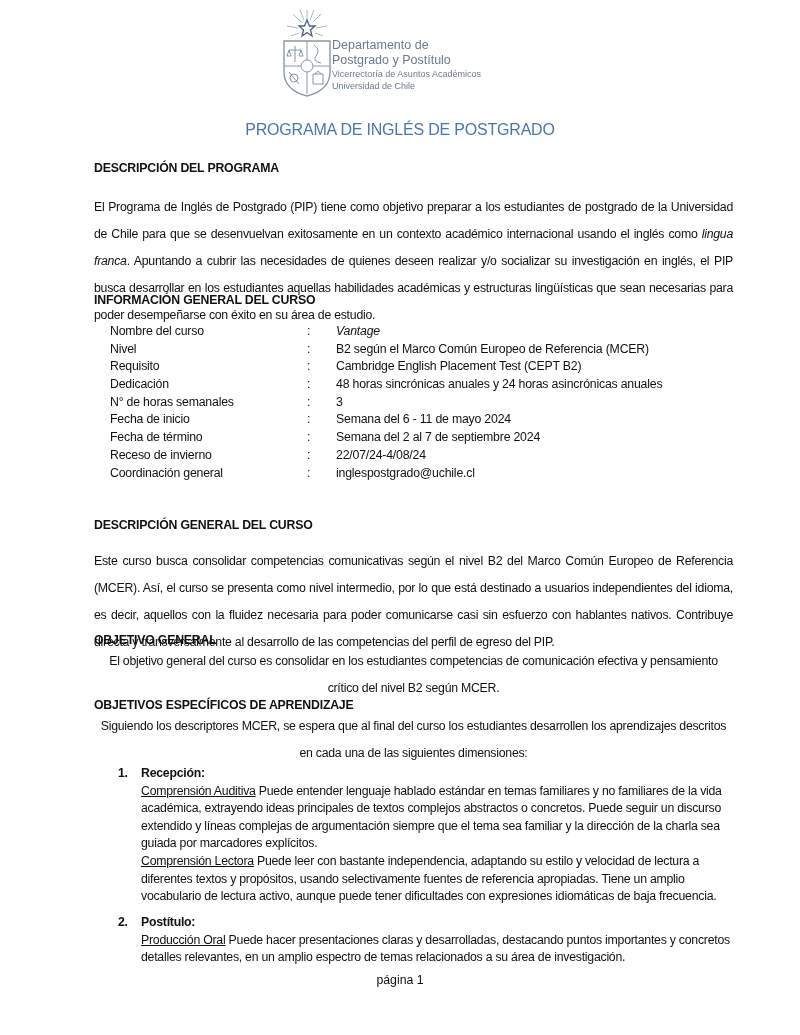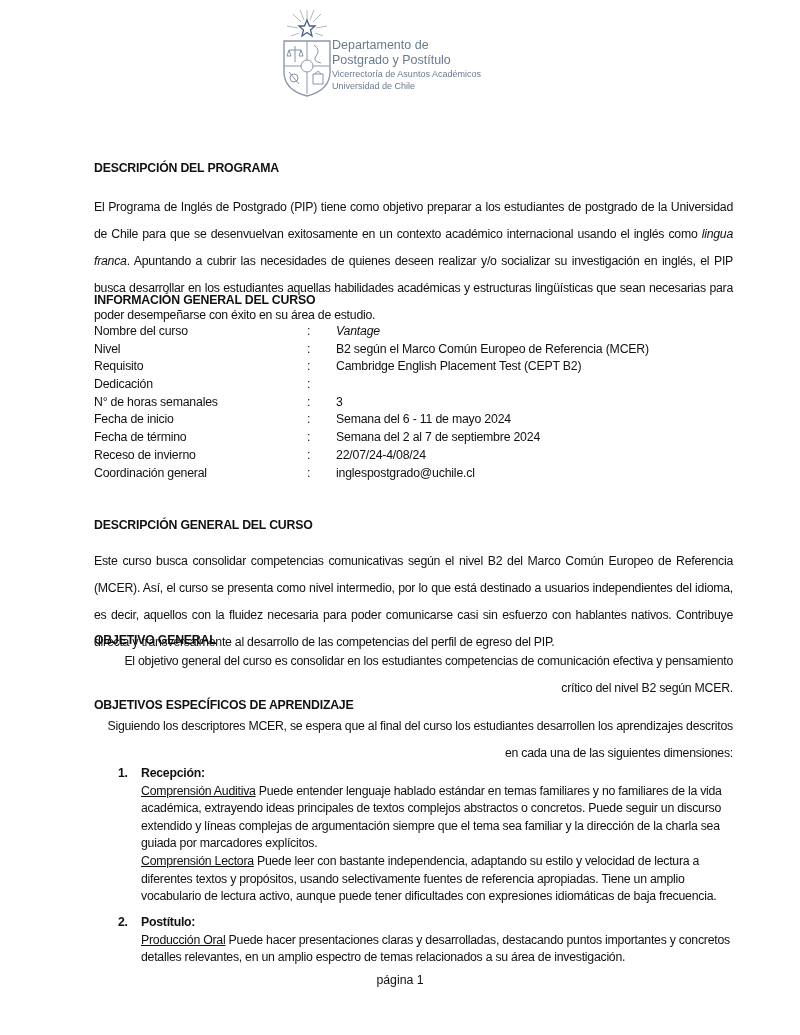--- a/index.html
+++ b/index.html
@@ -8,24 +8,24 @@
   .page { position:absolute; left:0; top:0; width:800px; height:1035px; }
   .logo { position:absolute; left:281px; top:8px; width:220px; height:90px; }
   .logo-text { position:absolute; left:332px; top:38px; color:#6b7a90; }
   .logo-text .l1, .logo-text .l2 { font-size:12.5px; line-height:15px; }
   .logo-text .l3, .logo-text .l4 { font-size:9px; line-height:12px; }
   .title { position:absolute; left:0; width:800px; top:121px; text-align:center;
            color:#4a76b0; font-size:16px; letter-spacing:-0.2px; }
   .h { position:absolute; left:94px; font-weight:bold; font-size:12.3px; letter-spacing:-0.2px; }
   .p { position:absolute; left:94px; width:639px; font-size:12.3px; line-height:27px;
        text-align:justify; letter-spacing:-0.25px; }
-  .p.left { text-align:right; }
+  .p.left { text-align:center; }
   .info { position:absolute; left:94px; top:324px; font-size:12.3px; letter-spacing:-0.2px; }
   .info .row { height:17.7px; position:relative; width:640px; }
-  .info .lbl { position:absolute; left:0;text-align:center; }
+  .info .lbl { position:absolute; left:16px;text-align:center; }
   .info .colon { position:absolute; left:213px; }
   .info .val { position:absolute; left:242px; }
   .list { position:absolute; left:118px; width:620px; font-size:12.3px; line-height:17.6px; letter-spacing:-0.25px; }
   .list .num { position:absolute; left:0; font-weight:bold; }
   .list .head { position:absolute; left:23px; font-weight:bold; }
   .list .body { position:absolute; left:23px; width:595px; }
   .u { text-decoration:underline; }
   .footer { position:absolute; left:0; width:800px; top:973px; text-align:center; font-size:12.3px; }
   i { font-style:italic; }
 </style>
@@ -65,20 +65,21 @@
       </g>
     </svg>
     <div class="logo-text" style="left:51px;top:30px;">
       <div class="l1">Departamento de</div>
       <div class="l2">Postgrado y Postítulo</div>
       <div class="l3">Vicerrectoría de Asuntos Académicos</div>
       <div class="l4">Universidad de Chile</div>
     </div>
   </div>
 
+  <div class="title">PROGRAMA DE INGLÉS DE POSTGRADO</div>
 
   <div class="h" style="top:161px;">DESCRIPCIÓN DEL PROGRAMA</div>
   <div class="p" style="top:194px;"><span>El Programa de Inglés de Postgrado (PIP) tiene como objetivo preparar a los estudiantes de postgrado de la Universidad de Chile para que se desenvuelvan exitosamente en un contexto académico internacional usando el inglés como </span><i>lingua franca</i><span>. Apuntando a cubrir las necesidades de quienes deseen realizar y/o socializar su investigación en inglés, el PIP busca desarrollar en los estudiantes aquellas habilidades académicas y estructuras lingüísticas que sean necesarias para poder desempeñarse con éxito en su área de estudio.</span></div>
 
   <div class="h" style="top:293px;">INFORMACIÓN GENERAL DEL CURSO</div>
   <div class="info">
     <div class="row">
         <span class="lbl">Nombre del curso</span>
         <span class="colon">:</span>
         <i class="val">Vantage</i>
@@ -89,20 +90,21 @@
         <span class="val">B2 según el Marco Común Europeo de Referencia (MCER)</span>
       </div>
     <div class="row">
         <span class="lbl">Requisito</span>
         <span class="colon">:</span>
         <span class="val">Cambridge English Placement Test (CEPT B2)</span>
       </div>
     <div class="row">
         <span class="lbl">Dedicación</span>
         <span class="colon">:</span>
+        <span class="val">48 horas sincrónicas anuales y 24 horas asincrónicas anuales</span>
       </div>
     <div class="row">
         <span class="lbl">N° de horas semanales</span>
         <span class="colon">:</span>
         <span class="val">3</span>
       </div>
     <div class="row">
         <span class="lbl">Fecha de inicio</span>
         <span class="colon">:</span>
         <span class="val">Semana del 6 - 11 de mayo 2024</span>

